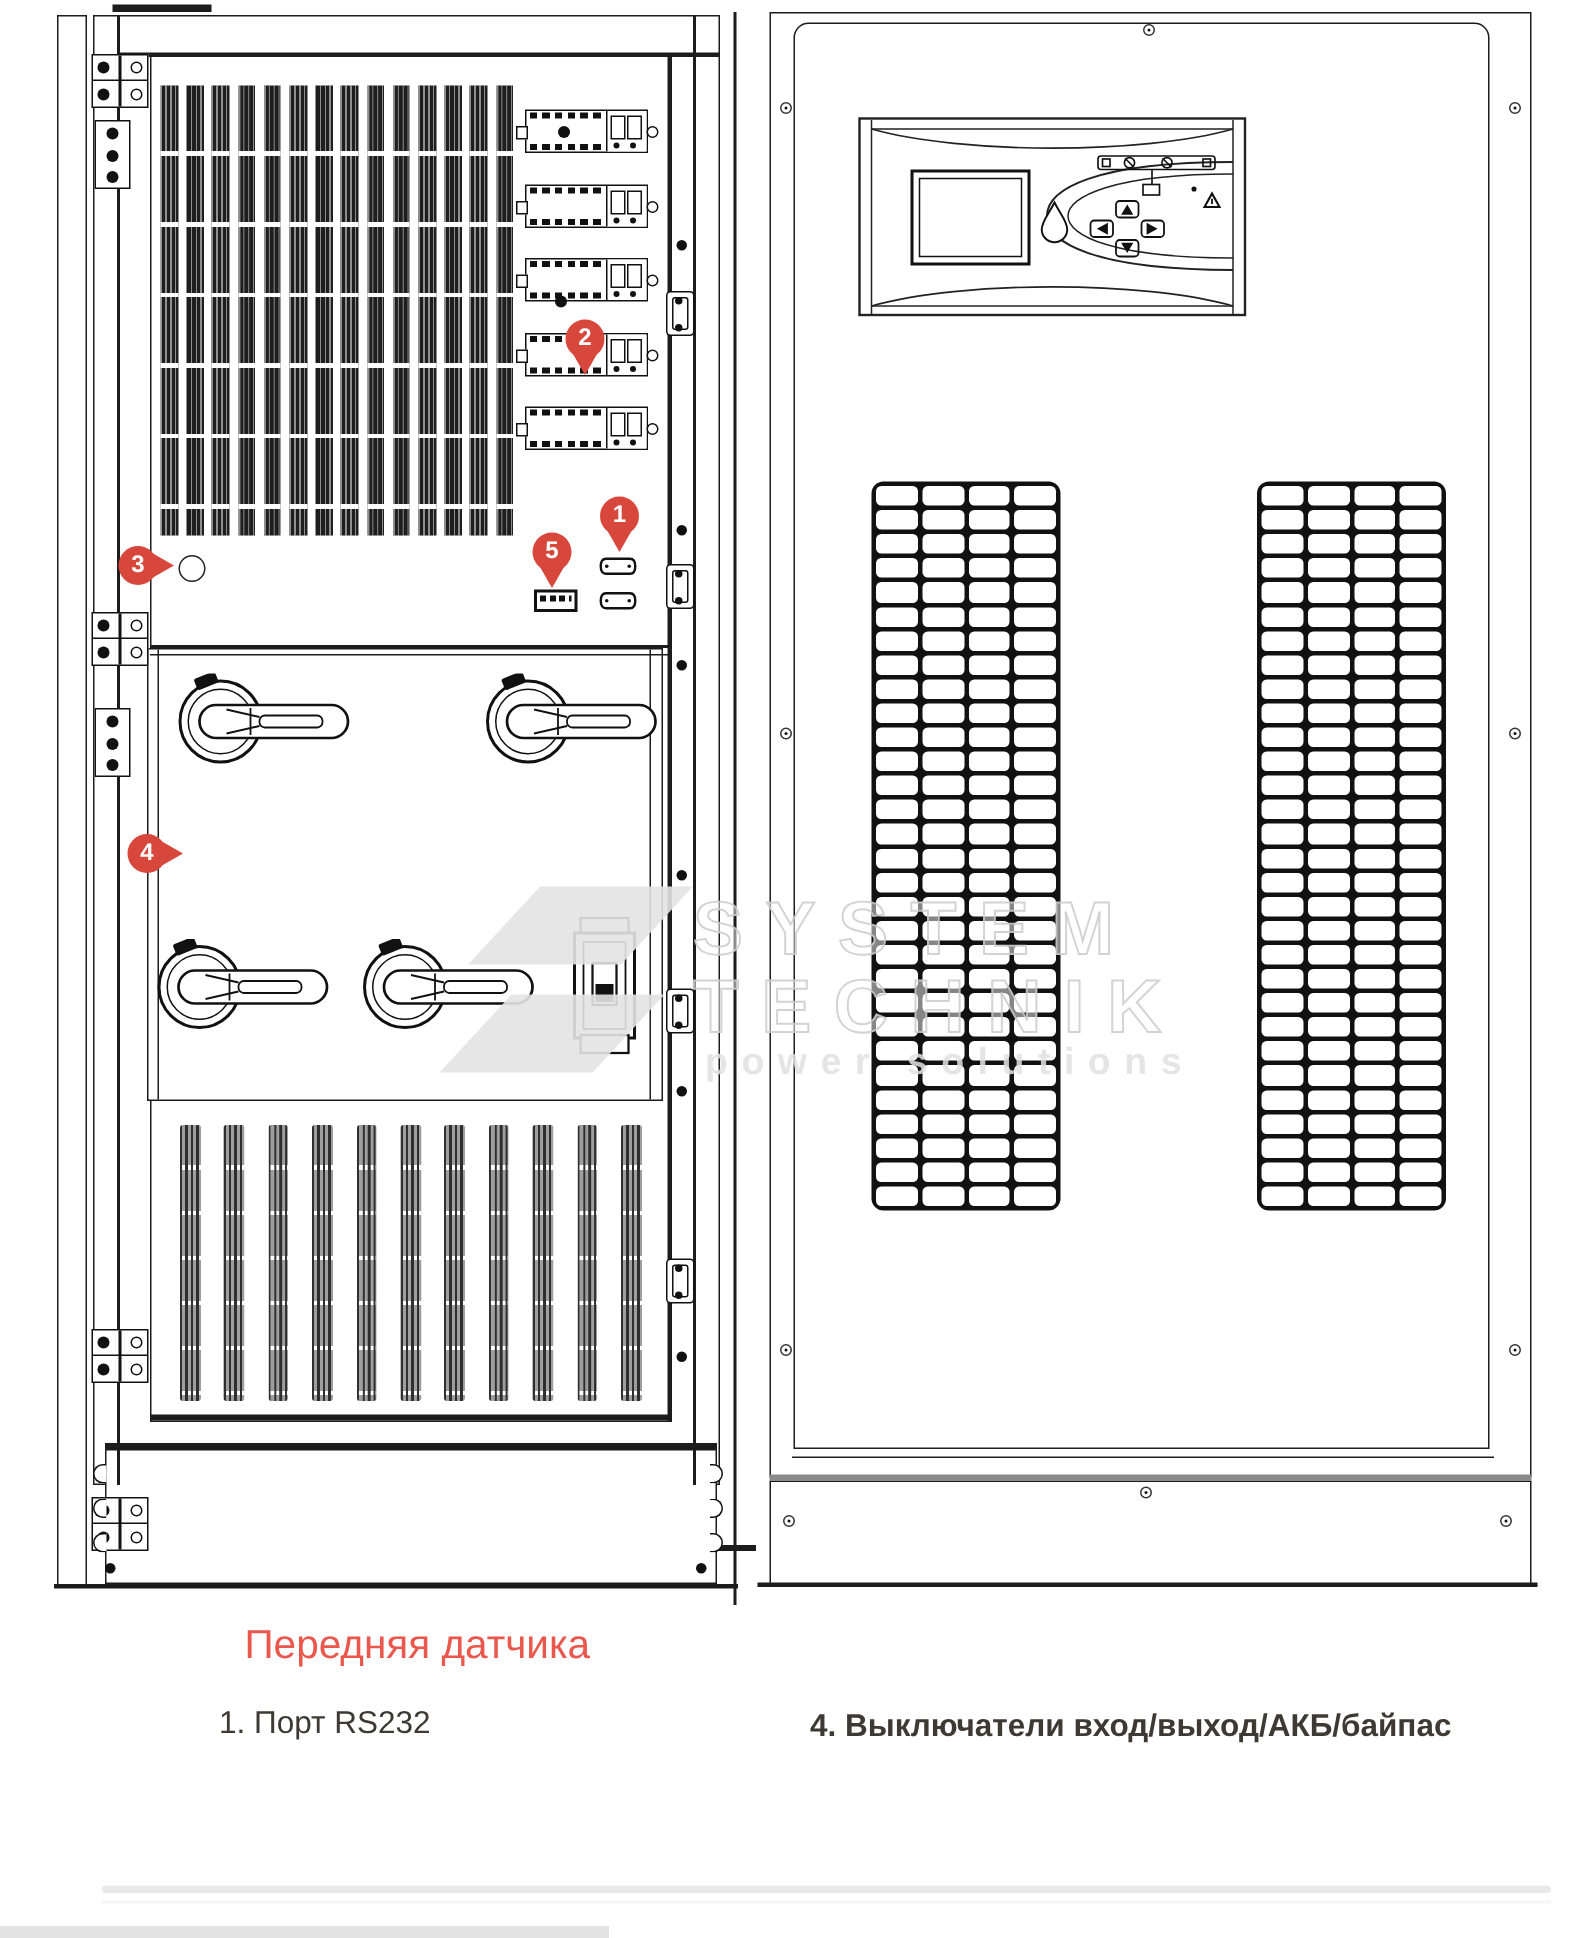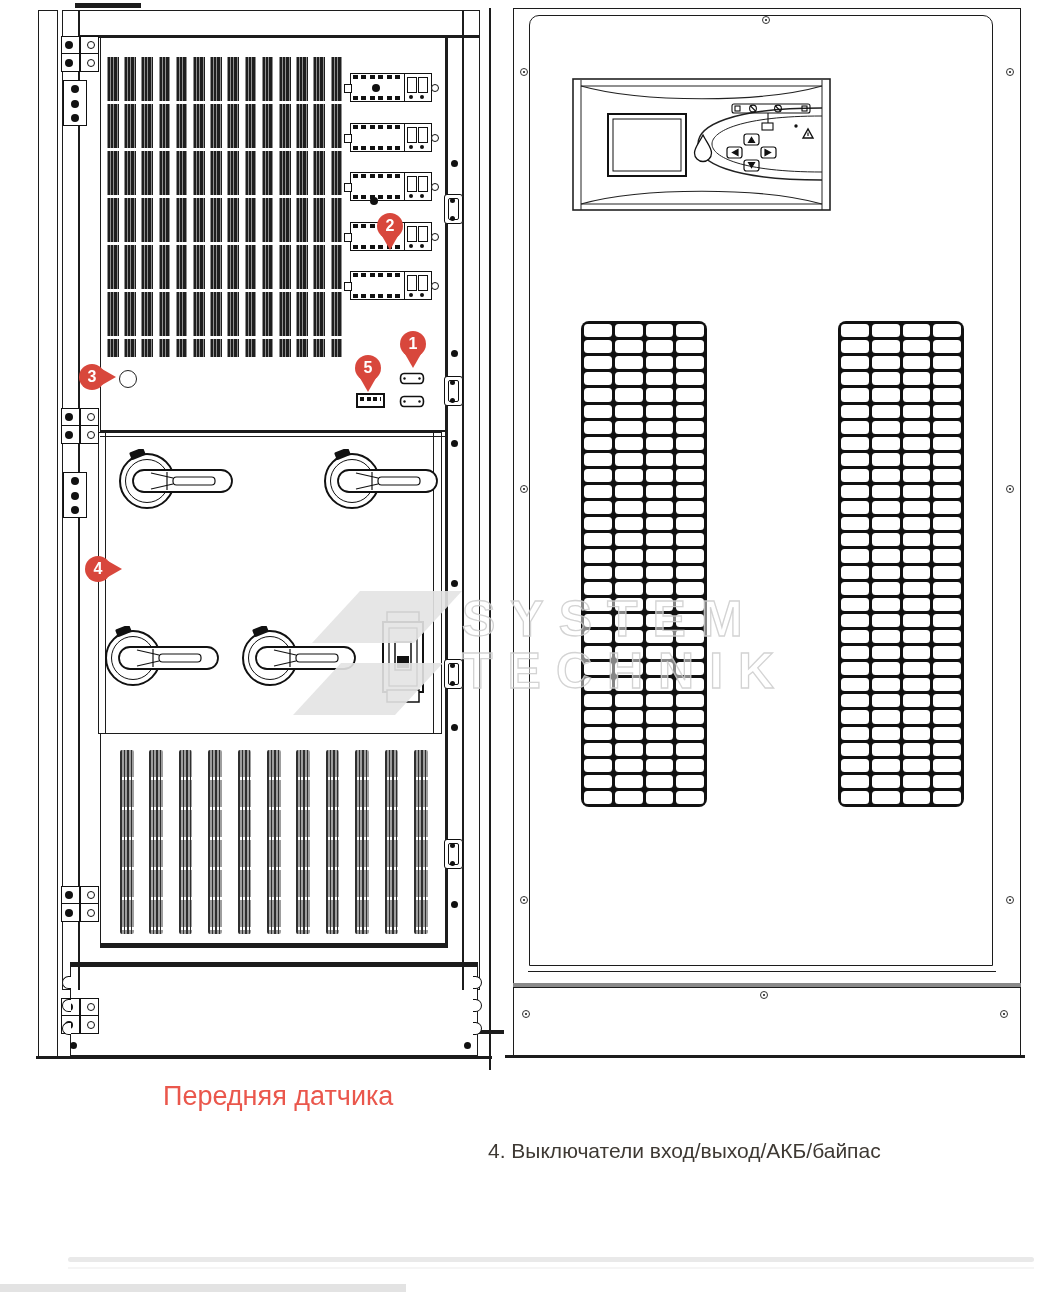--- a/index.html
+++ b/index.html
@@ -393,20 +393,21 @@
     <div class="dot" style="left:370px;top:197px;width:8px;height:8px;"></div>
 
     <div class="wm" style="left:290px;top:585px;">
       <svg width="175" height="135" viewBox="0 0 175 135">
         <polygon points="22,58 70,6 172,6 124,58" fill="#e4e4e4"></polygon>
         <polygon points="3,130 51,78 153,78 105,130" fill="#e4e4e4"></polygon>
       </svg>
     </div>
     <div class="wm wm2" style="left:462px;top:646px;">TECHNIK</div>
     <div class="wm wm1" style="left:462px;top:594px;">SYSTEM</div>
+    <div class="wm wm3" style="left:470px;top:694px;">power solutions</div>
 
     <div class="marker down" style="left:400px;top:331px;">
         <span>1</span>
       </div>
     <div class="marker down" style="left:377px;top:213px;">
         <span>2</span>
       </div>
     <div class="marker right" style="left:79px;top:364px;">
         <span>3</span>
       </div>
@@ -634,21 +635,22 @@
       <div class="bump l" style="position: absolute; left: 62px; top: 976px;"></div>
       <div class="bump l" style="position: absolute; left: 62px; top: 999px;"></div>
       <div class="bump l" style="position: absolute; left: 62px; top: 1022px;"></div>
       <div class="bump r" style="position: absolute; left: 473px; top: 976px;"></div>
       <div class="bump r" style="position: absolute; left: 473px; top: 999px;"></div>
       <div class="bump r" style="position: absolute; left: 473px; top: 1022px;"></div>
     </div>
 
   <div id="figtitle">Передняя датчика</div>
   <div class="lcol" id="lcol1" style="left:146px;top:1132px;">
+      <div class="lrow"><span>1.</span><span>&nbsp;Порт RS232</span></div>
     </div>
-  <div class="lcol" id="lcol2" style="left:488px;top:1134px;">
+  <div class="lcol" id="lcol2" style="left:540px;top:1134px;font-weight:bold;">
       <div class="lrow"><span>4.</span><span>&nbsp;Выключатели вход/выход/АКБ/байпас</span></div>
     </div>
 
   <div class="frule" style="left:68px;top:1257px;width:966px;height:5px;background:#e9e9e9;border-radius:3px;"></div>
   <div class="frule" style="left:68px;top:1267px;width:966px;height:1.5px;background:#f5f5f5;"></div>
   <div class="frule" style="left:0;top:1284px;width:406px;height:8px;background:#e3e3e3;"></div>
 </div>
 
 </body></html>

